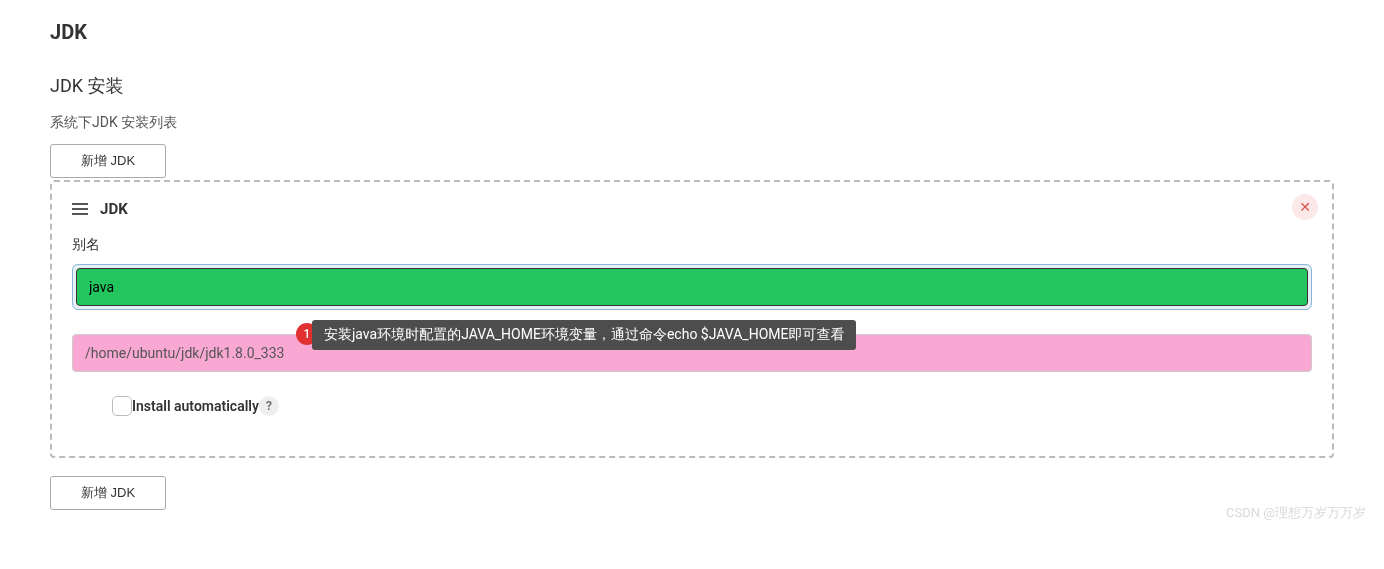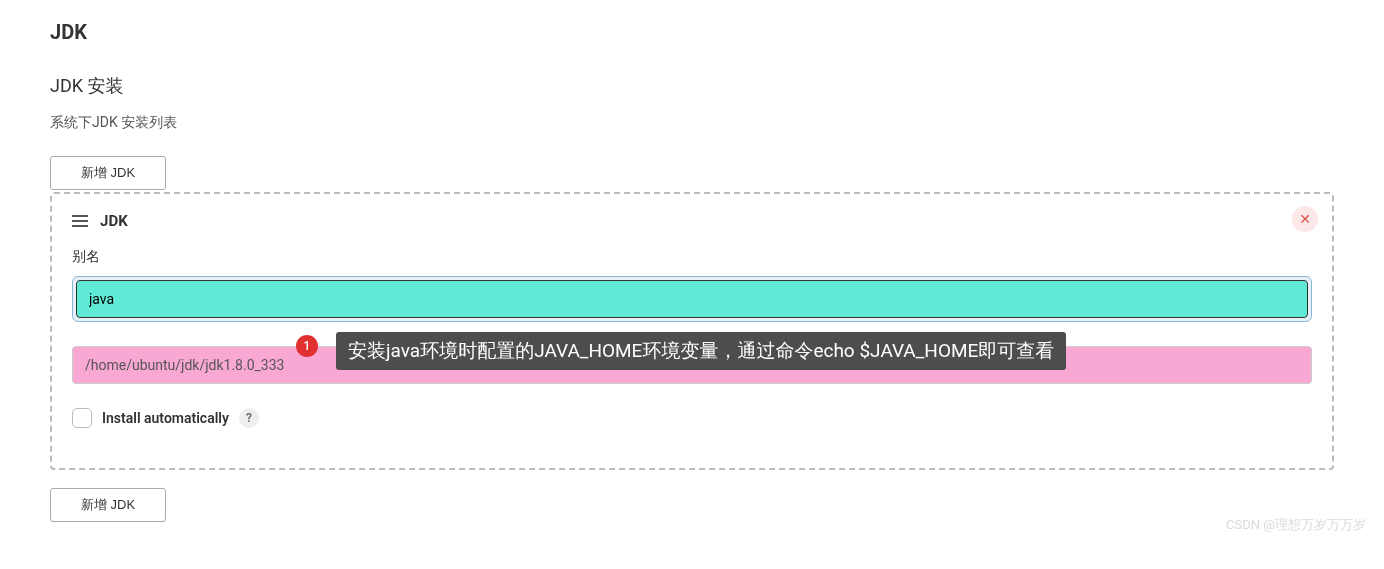--- a/index.html
+++ b/index.html
@@ -21,21 +21,21 @@
       margin-bottom: 30px;
     }
     .subsection-title {
       font-size: 18px;
       color: #333;
       margin-bottom: 16px;
     }
     .list-label {
       font-size: 14px;
       color: #555;
-      margin-bottom: 24px;
+      margin-bottom: 12px;
     }
     .btn {
       display: inline-block;
       padding: 7px 30px;
       border: 1px solid #aaa;
       background: #fff;
       font-size: 13px;
       color: #333;
       cursor: pointer;
       border-radius: 3px;
@@ -104,21 +104,21 @@
       border-radius: 6px;
       background: #e8f0f7;
     }
     .text-input {
       width: 100%;
       padding: 10px 12px;
       border: 1px solid #333;
       border-radius: 4px;
       font-size: 14px;
       font-family: inherit;
-      background: #5eead4;
+      background: #22c55e;
     }
     .text-input-plain {
       width: 100%;
       padding: 10px 12px;
       border: 1px solid #ccc;
       border-radius: 4px;
       font-size: 14px;
       font-family: inherit;
       background: #f9a8d4;
       color: #555;
@@ -137,36 +137,36 @@
       color: #fff;
       font-size: 12px;
       display: flex;
       align-items: center;
       justify-content: center;
       z-index: 5;
       font-weight: 500;
     }
     .annotation-tooltip {
       position: absolute;
-      left: 264px;
+      left: 240px;
       top: -14px;
       background: #4d4d4d;
       color: #fff;
-      font-size: 19px;
+      font-size: 14px;
       padding: 6px 12px;
       border-radius: 3px;
       white-space: nowrap;
       z-index: 5;
       text-align: right;
     }
     .checkbox-row {
       display: flex;
       align-items: center;
-      gap: 10px;
       margin-top: 24px;
+      margin-left: 40px;
     }
     .checkbox {
       width: 20px;
       height: 20px;
       border: 1.5px solid #bbb;
       border-radius: 5px;
       background: #fff;
       cursor: pointer;
     }
     .checkbox-label {

